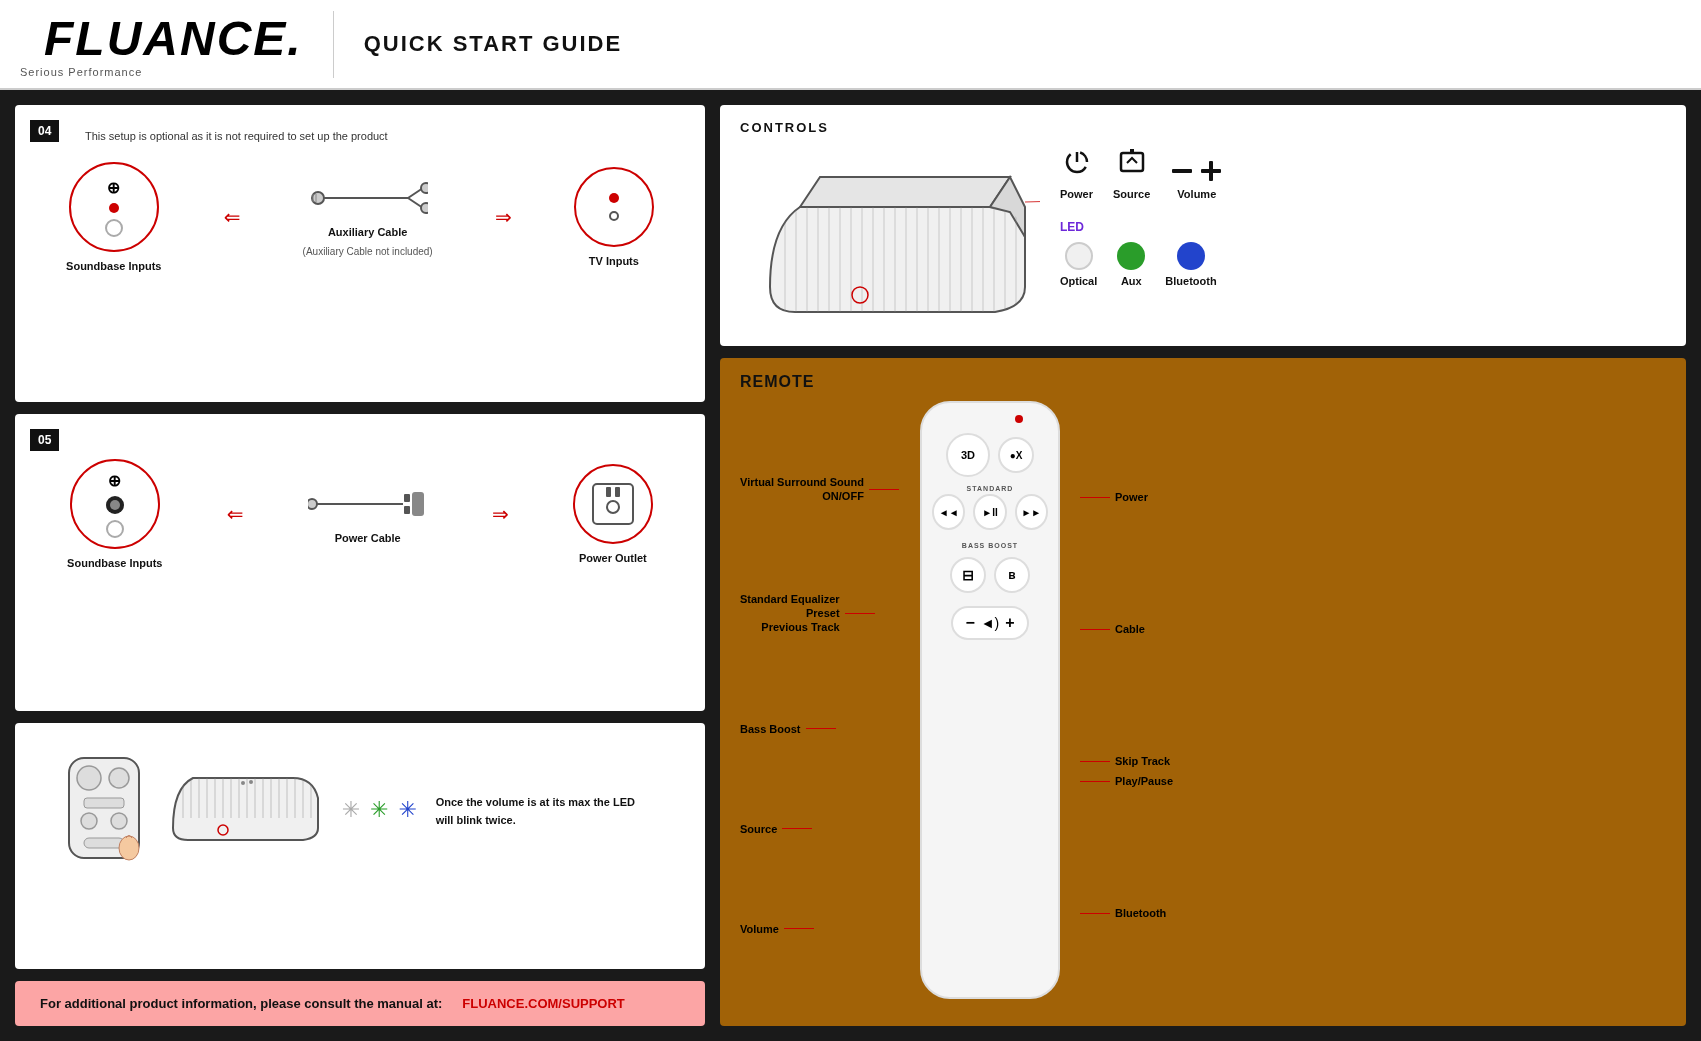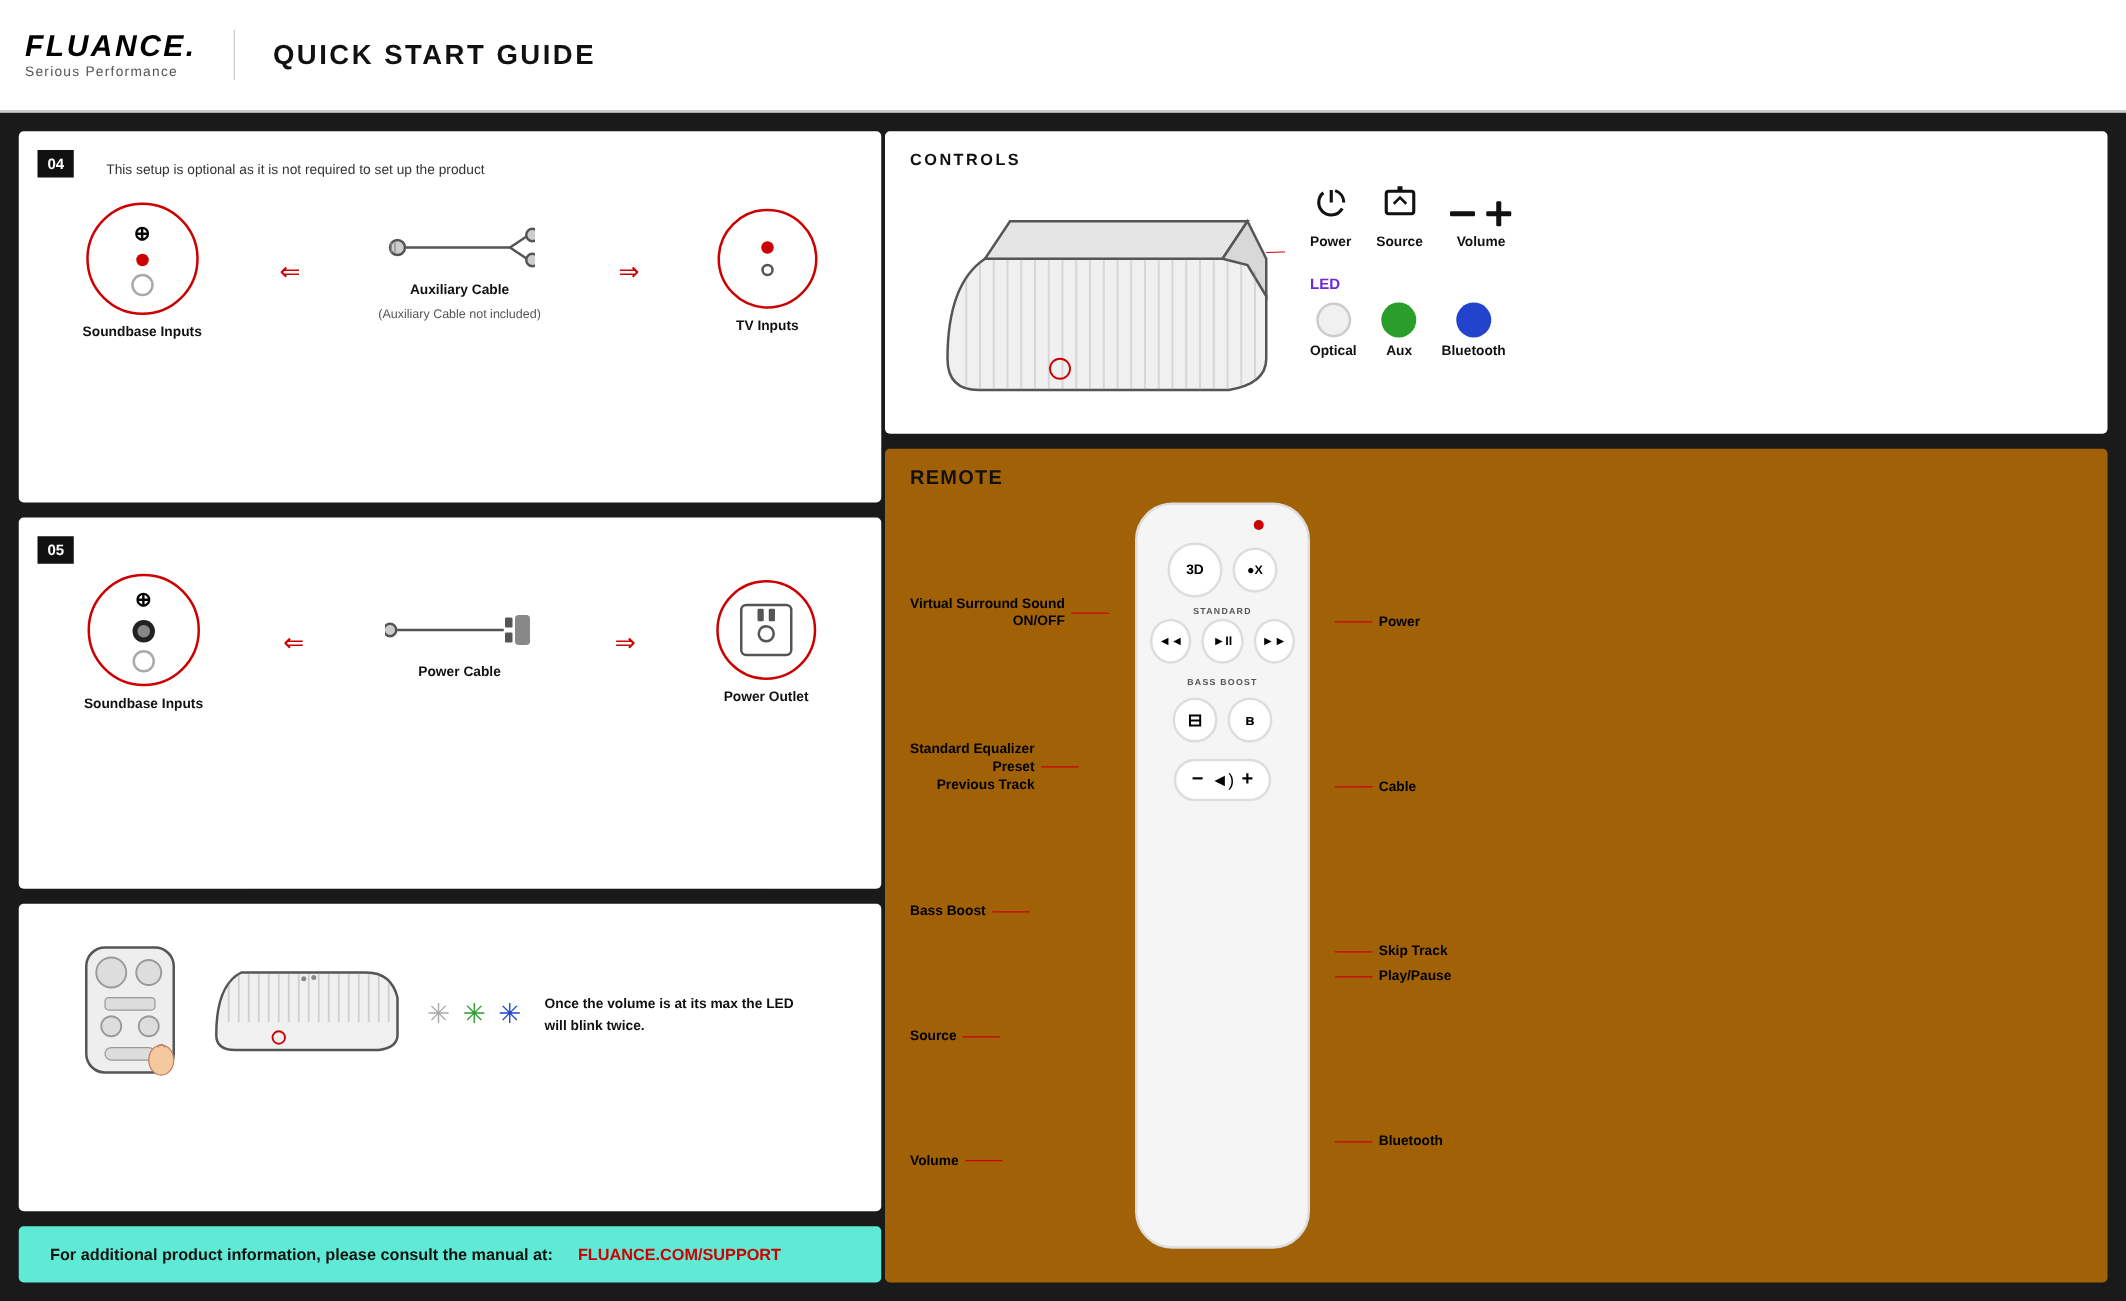--- a/index.html
+++ b/index.html
@@ -19,41 +19,42 @@
       border-bottom: 2px solid #ccc;
     }
     .logo-area {
       display: flex;
       flex-direction: column;
       border-right: 1px solid #ccc;
       padding-right: 30px;
       margin-right: 30px;
     }
     .logo-text {
-      font-size: 24px;
+      font-size: 48px;
       font-weight: 900;
       letter-spacing: 2px;
       color: #000;
       font-style: italic;
+      margin-left: 24px;
     }
     .logo-sub {
       font-size: 11px;
       color: #555;
       letter-spacing: 1px;
     }
     .guide-title {
       font-size: 22px;
       font-weight: 700;
       letter-spacing: 2px;
       color: #111;
     }
     .main-content {
       display: flex;
       padding: 15px;
-      gap: 3px;
+      gap: 15px;
       height: calc(1041px - 90px);
     }
     .left-column {
       display: flex;
       flex-direction: column;
       gap: 12px;
       width: 690px;
     }
     .right-column {
       display: flex;
@@ -317,21 +318,21 @@
       display: flex;
       align-items: center;
       gap: 6px;
       border: 2px solid #ddd;
       border-radius: 20px;
       padding: 6px 12px;
       background: #fff;
     }
     
     .bottom-card {
-      background: #5eead4;
+      background: #fca5a5;
       border-radius: 4px;
       padding: 15px 25px;
       display: flex;
       align-items: center;
       gap: 20px;
     }
     .bottom-text {
       font-size: 13px;
       font-weight: 700;
       color: #111;

